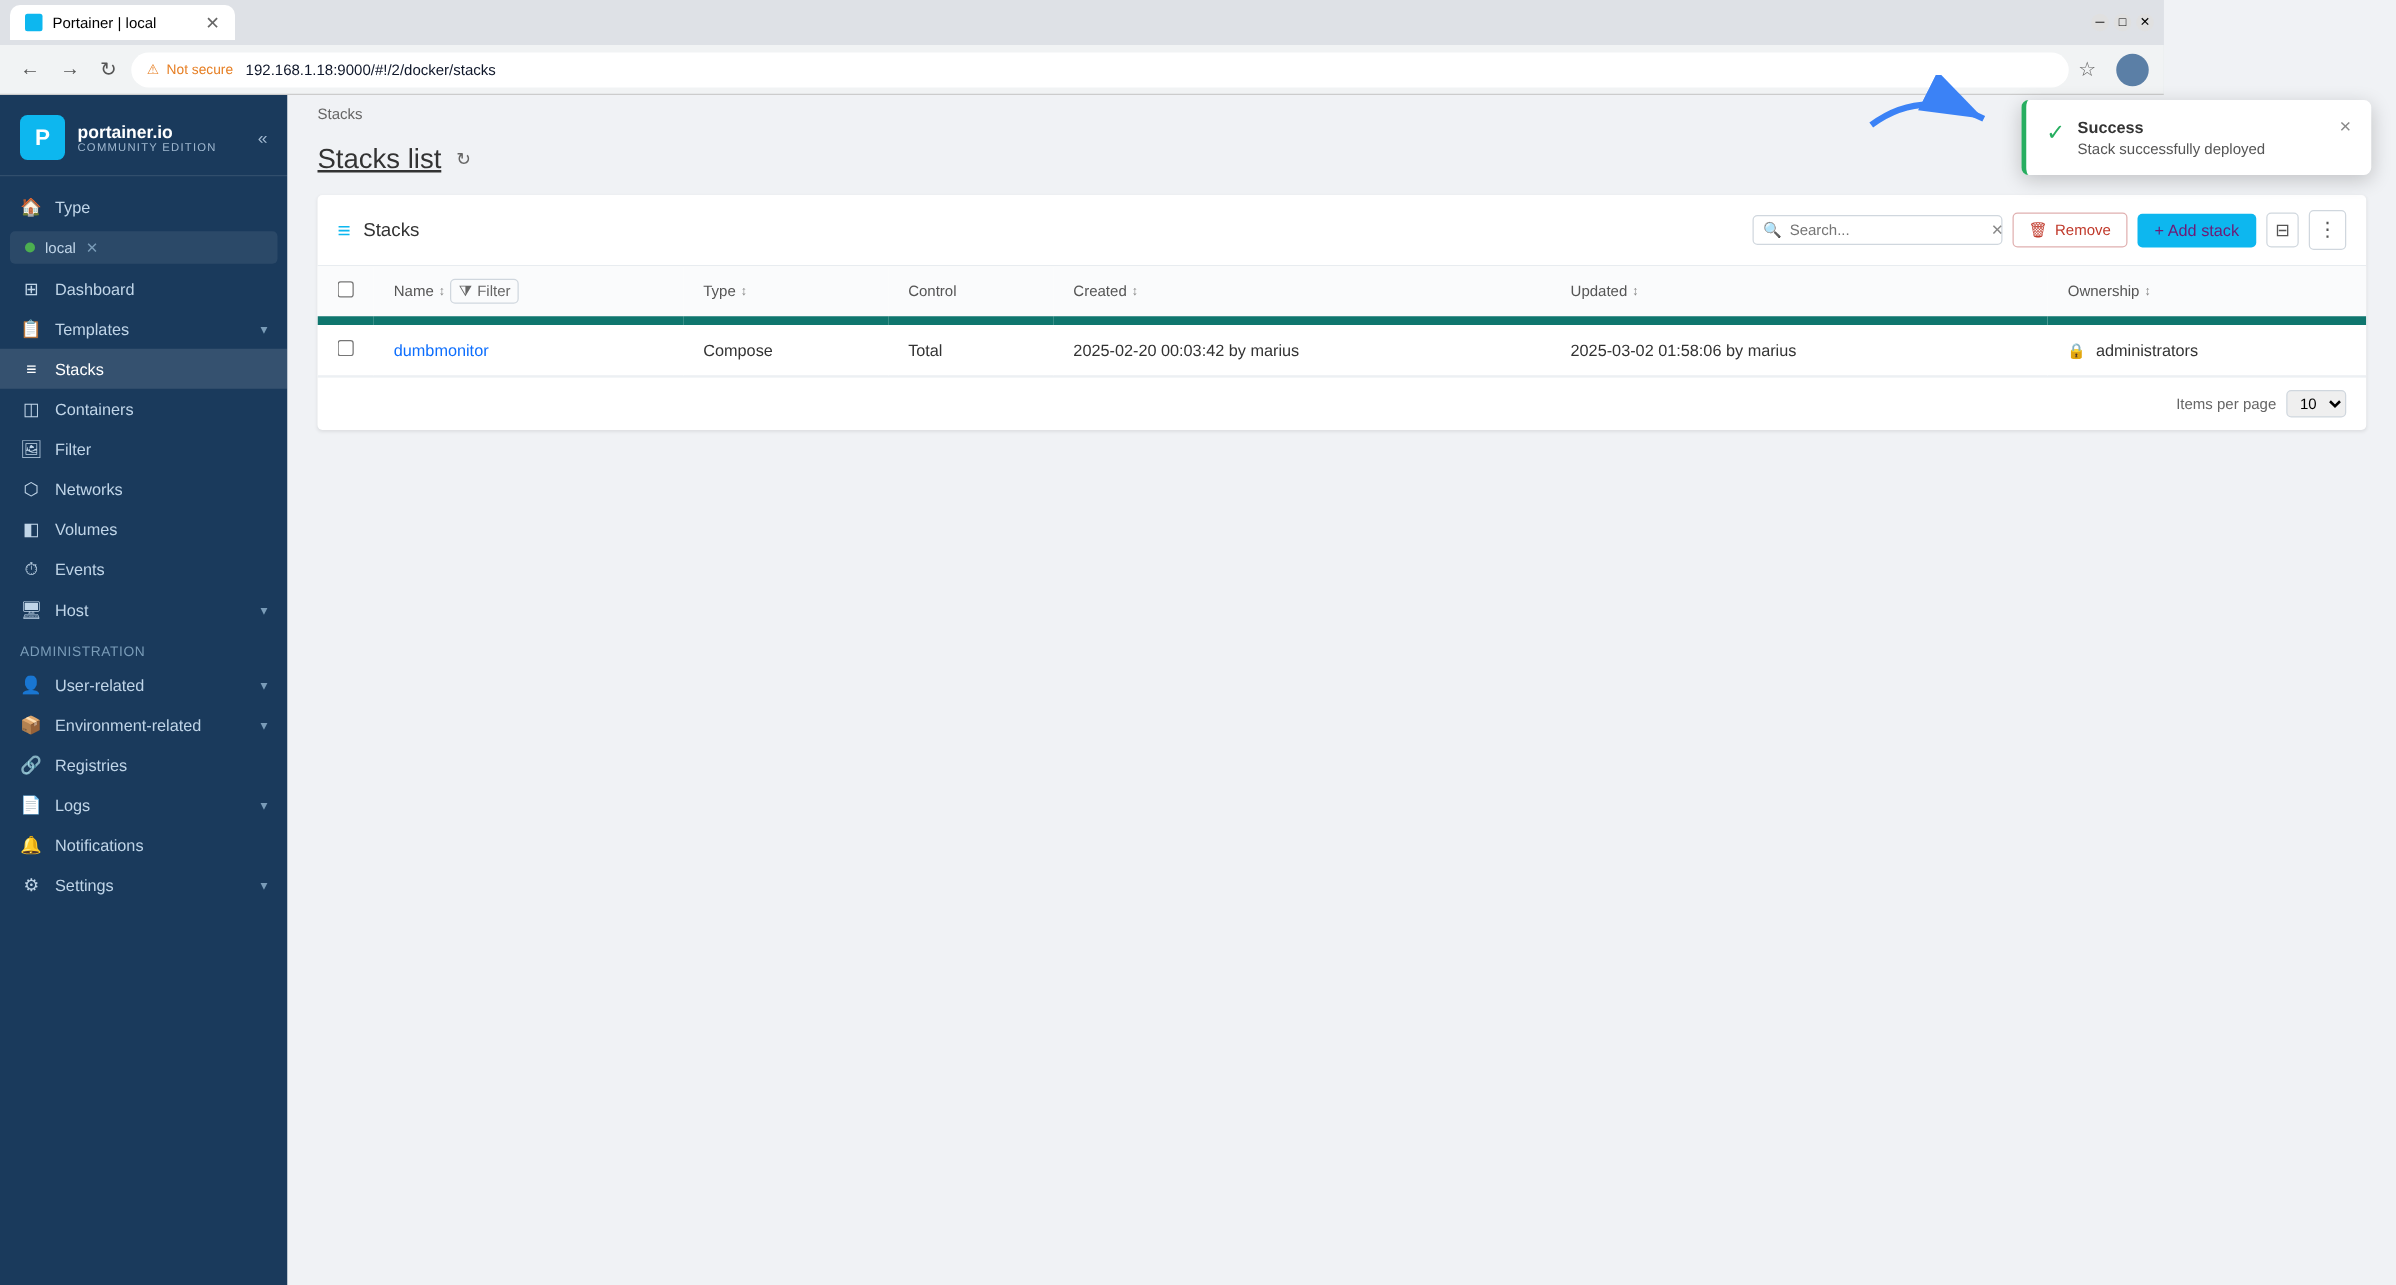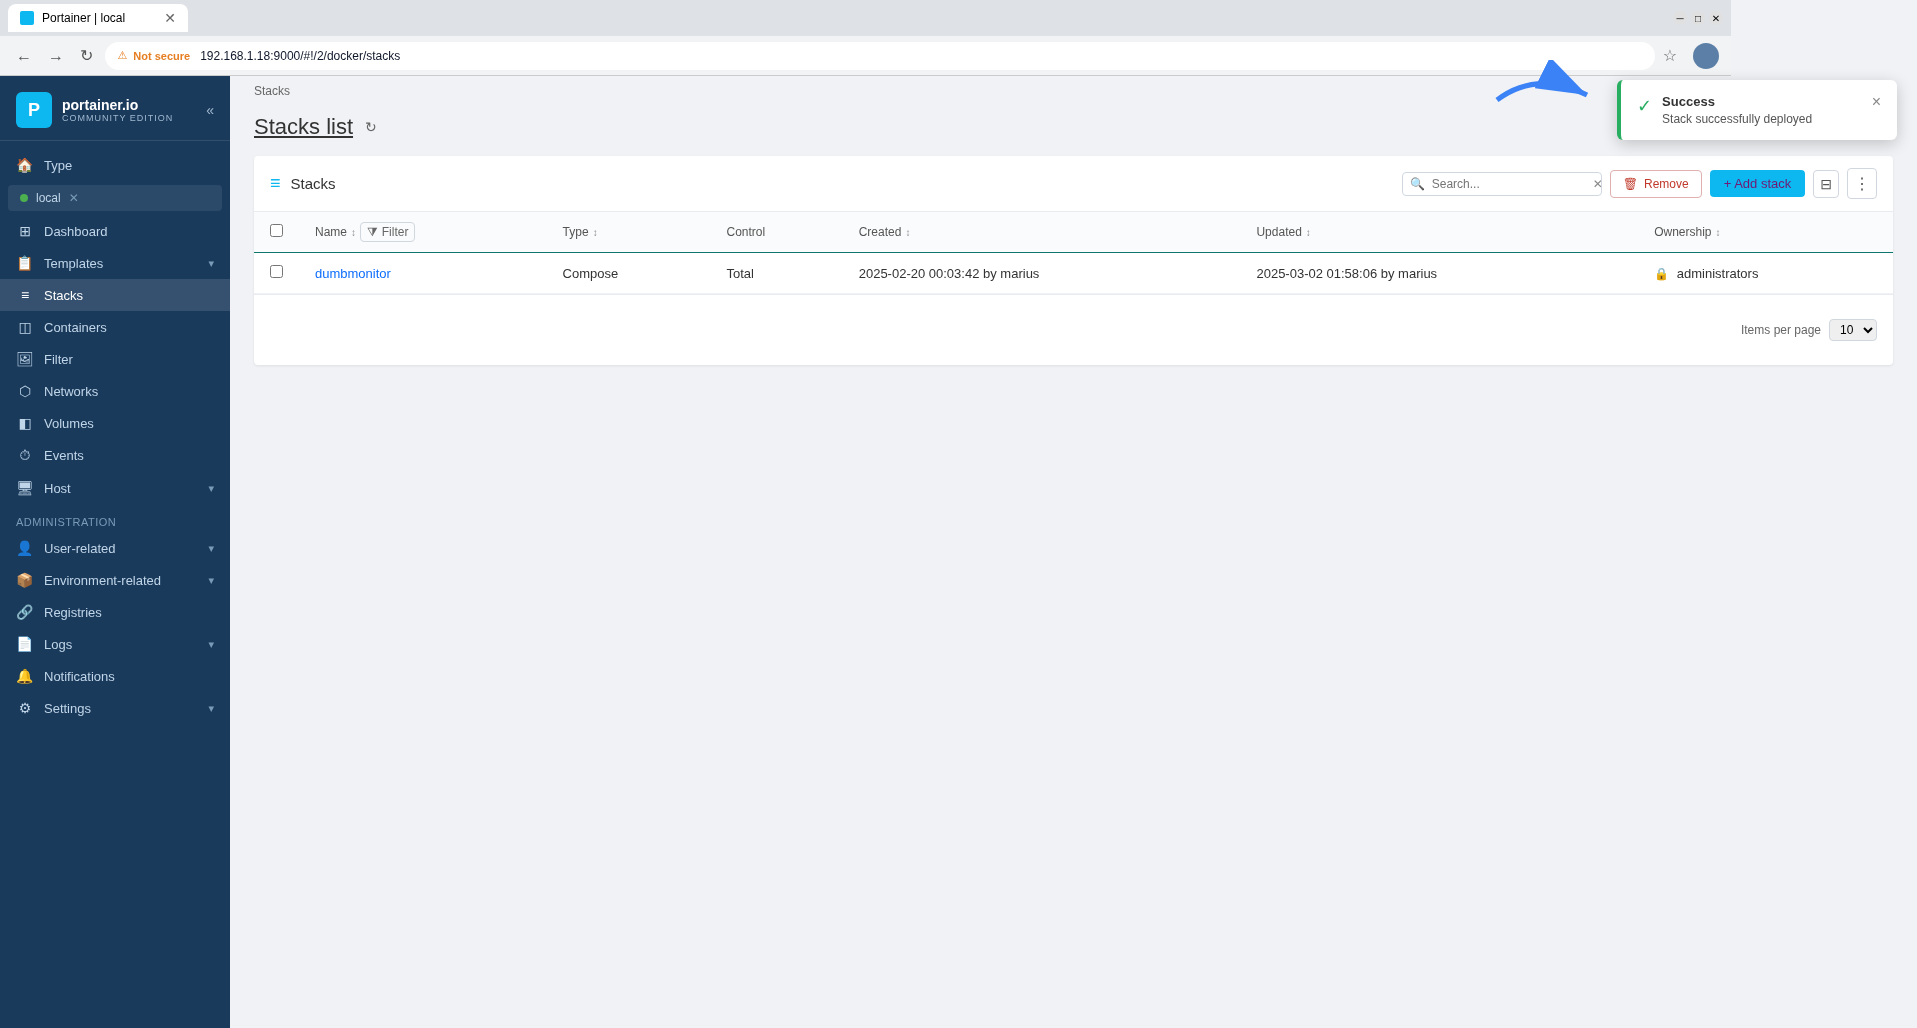--- a/index.html
+++ b/index.html
@@ -69,30 +69,30 @@
     .search-icon { color: #888; font-size: 12px; }
     .search-input { border: none; outline: none; font-size: 12px; flex: 1; color: #333; }
     .search-clear { color: #888; cursor: pointer; font-size: 12px; }
     .btn-remove { display: flex; align-items: center; gap: 6px; padding: 6px 12px; background: white; border: 1px solid #e0b0b0; color: #c0392b; border-radius: 4px; cursor: pointer; font-size: 12px; }
     .btn-add-stack { display: flex; align-items: center; gap: 6px; padding: 6px 14px; background: #0db7ef; border: none; color: #701a75; border-radius: 4px; cursor: pointer; font-size: 13px; font-weight: 500; }
     .btn-view-toggle { padding: 5px 6px; background: white; border: 1px solid #d0d7de; border-radius: 4px; color: #555; cursor: pointer; font-size: 14px; }
     .btn-more { padding: 5px 6px; background: white; border: 1px solid #d0d7de; border-radius: 4px; color: #555; cursor: pointer; font-size: 16px; }
 
     
     .data-table { width: 100%; border-collapse: collapse; }
-    .data-table th { padding: 10px 16px; text-align: left; font-size: 12px; font-weight: 500; color: #555; background: #fafbfc; border-bottom: 1px solid #0f766e; }
+    .data-table th { padding: 10px 16px; text-align: left; font-size: 12px; font-weight: 500; color: #555; background: #fafbfc; border-bottom: 7px solid #0f766e; }
     .data-table td { padding: 12px 16px; font-size: 13px; color: #333; border-bottom: 1px solid #f0f2f5; }
     .th-sort { display: flex; align-items: center; gap: 4px; }
     .sort-icon { font-size: 10px; color: #888; }
     .col-check { width: 40px; }
     .checkbox-input { cursor: pointer; }
     .link-cell { color: #0d6efd; text-decoration: none; cursor: pointer; text-align: center; }
     .ownership-icon { color: #888; font-size: 12px; margin-right: 4px; }
 
-    .table-footer { padding: 24px 16px; display: flex; justify-content: flex-end; align-items: center; gap: 8px; border-top: 1px solid #e8ecf0; }
+    .table-footer { padding: 10px 16px; display: flex; justify-content: flex-end; align-items: center; gap: 8px; border-top: 1px solid #e8ecf0; }
     .items-per-page-label { font-size: 12px; color: #666; }
     .items-per-page-select { border: 1px solid #d0d7de; border-radius: 4px; padding: 2px 6px; font-size: 12px; }
 
     
     .toast-container { position: fixed; top: 80px; right: 20px; z-index: 1000; }
     .toast { background: white; border-radius: 6px; box-shadow: 0 4px 16px rgba(0,0,0,0.2); padding: 14px 16px; display: flex; align-items: flex-start; gap: 10px; width: 280px; border-left: 4px solid #27ae60; }
     .toast-icon { color: #27ae60; font-size: 18px; margin-top: 1px; }
     .toast-content { flex: 1; }
     .toast-title { font-size: 13px; font-weight: 600; color: #333; margin-bottom: 3px; }
     .toast-message { font-size: 12px; color: #555; }
@@ -120,21 +120,21 @@
       <div class="win-ctrl win-close">✕</div>
     </div>
   </div>
 
   <div class="browser-toolbar">
     <button class="nav-btn">←</button>
     <button class="nav-btn">→</button>
     <button class="nav-btn">↻</button>
     <div class="address-bar-inner">
       <span class="lock-icon">⚠</span>
-      <span style="font-size:11px;color:#e67e22;font-weight:bold;">Not secure</span>
+      <span style="font-size:11px;color:#e67e22;">Not secure</span>
       <span style="font-size:12px;color:#0f172a;margin-left:4px;">192.168.1.18:9000/#!/2/docker/stacks</span>
     </div>
     <span class="bookmark-icon">☆</span>
     <div class="profile-icon"></div>
   </div>
 
   <div class="app-layout">
 
     <div class="sidebar">
       <div class="sidebar-logo">

